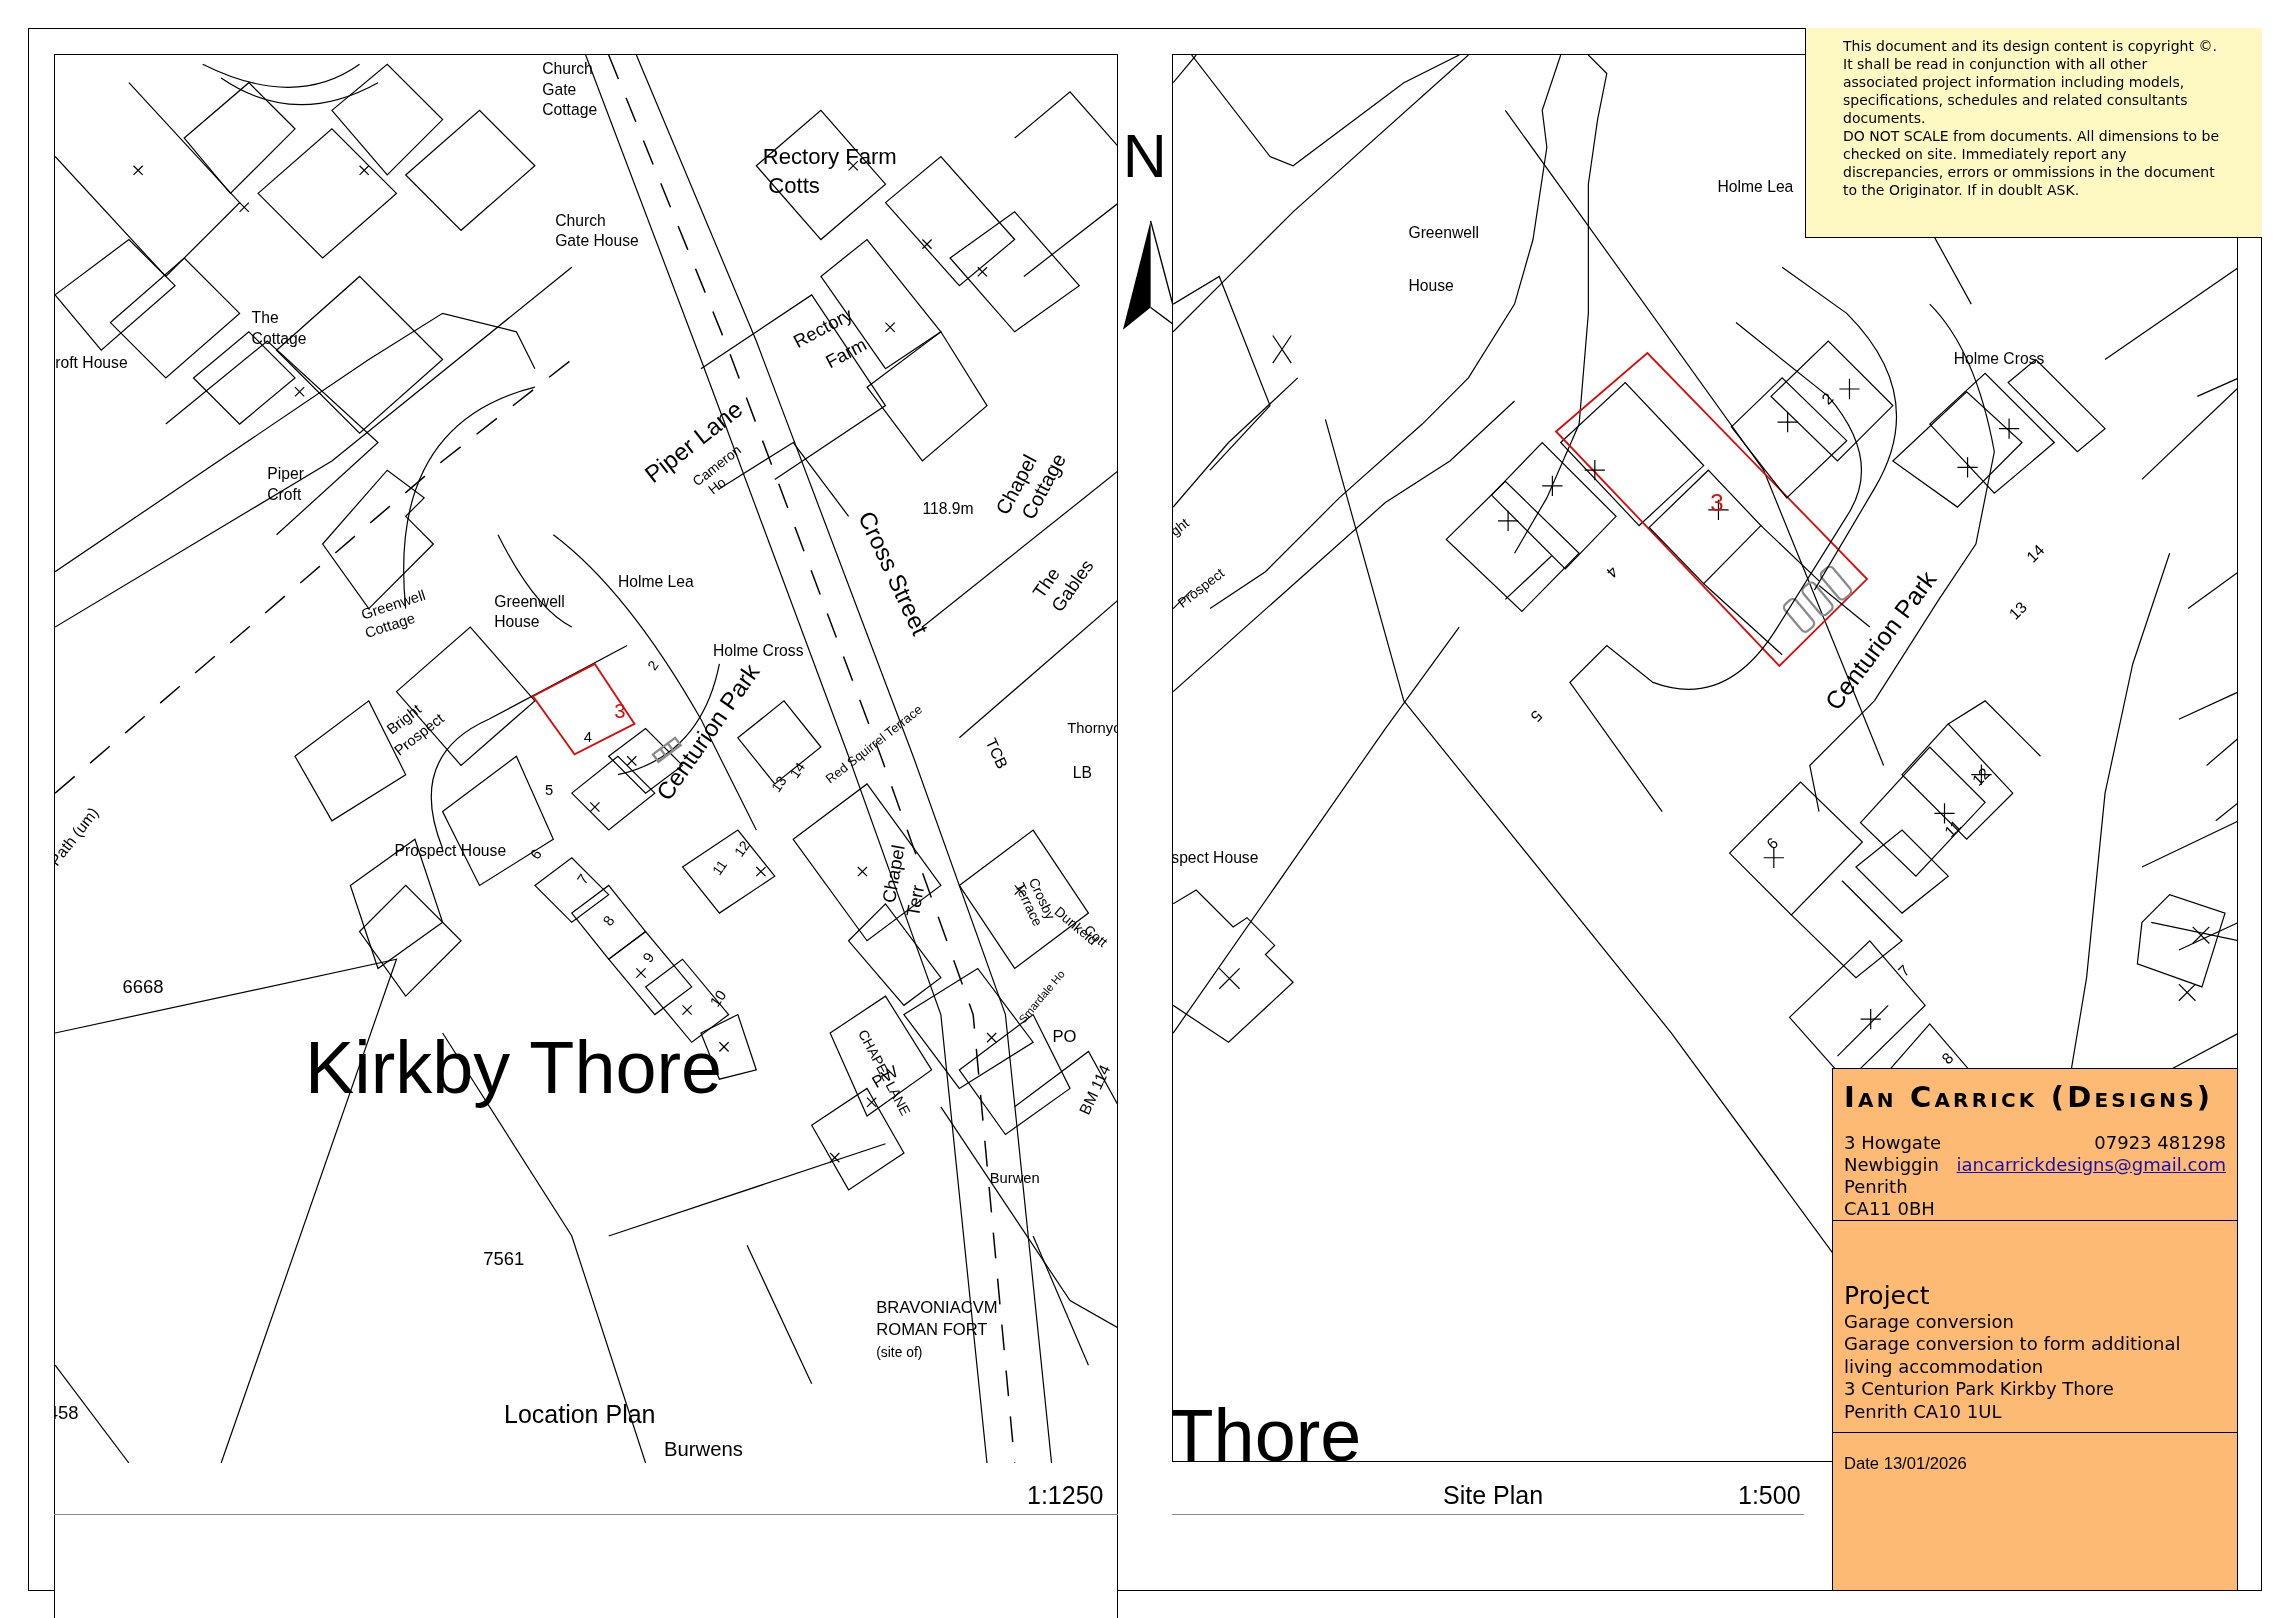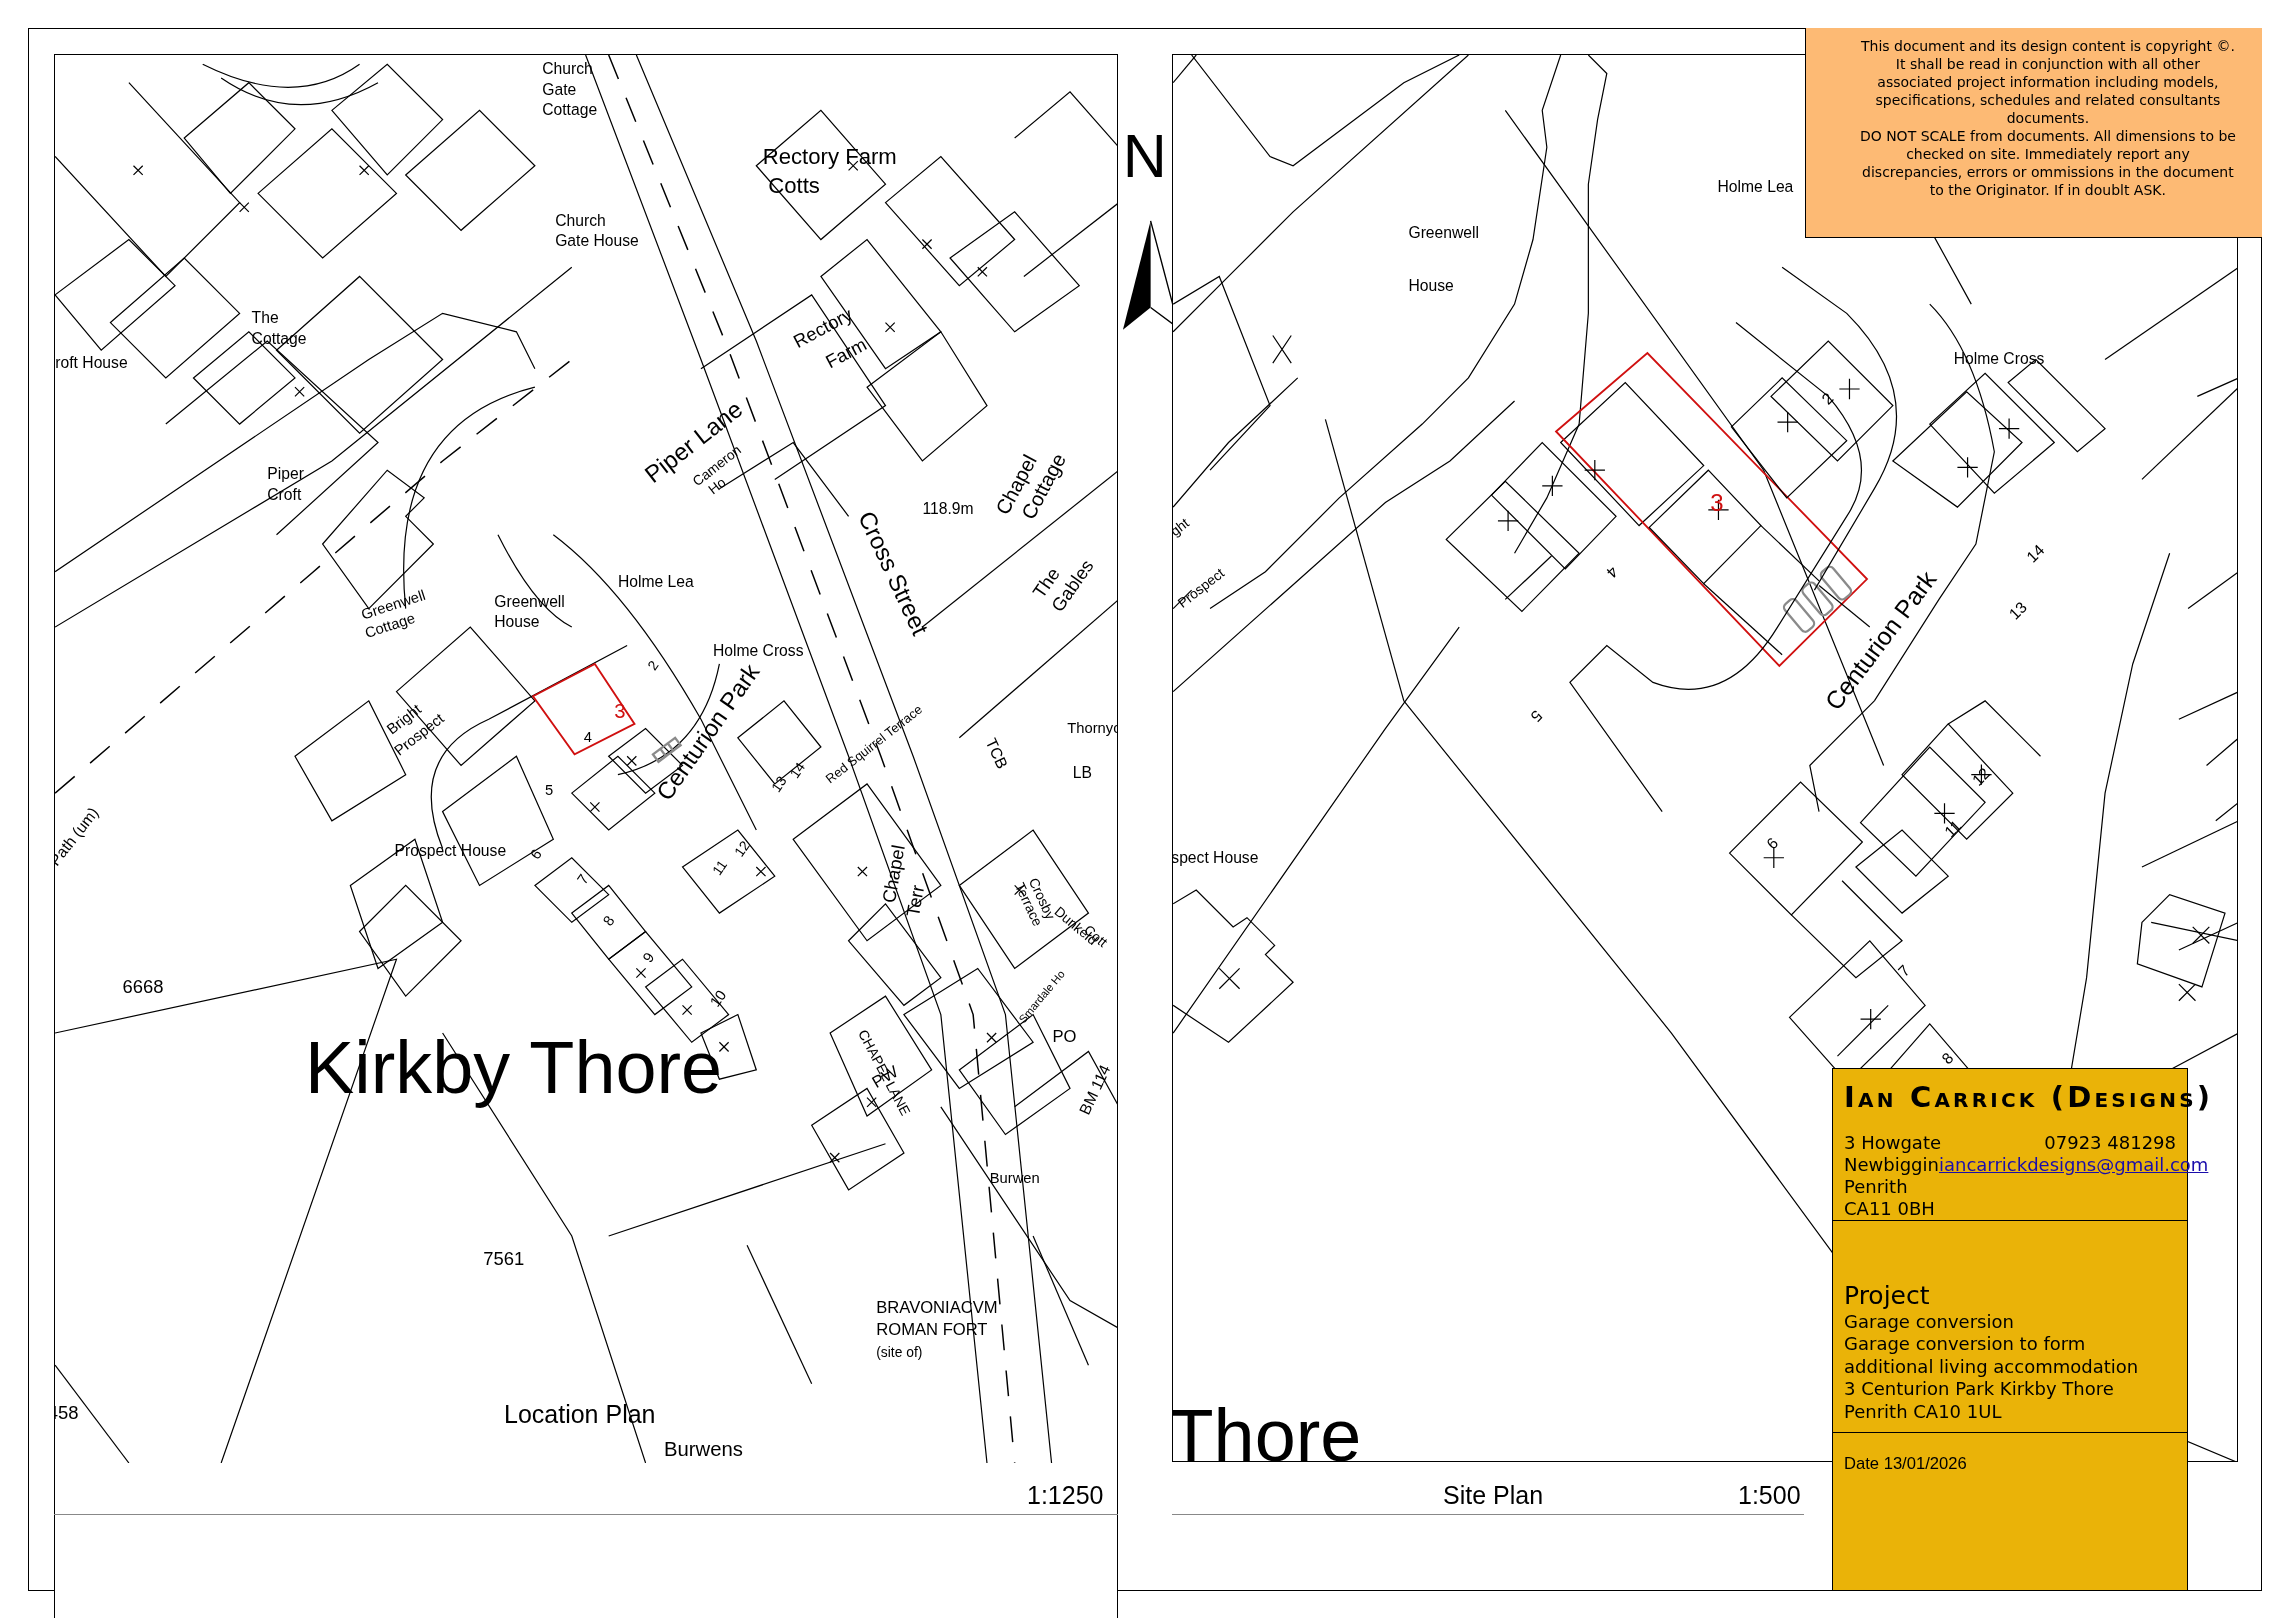--- a/index.html
+++ b/index.html
@@ -13,22 +13,22 @@
   svg.map .l { stroke:#000; stroke-width:1.3; fill:none; }
   svg.map .dash { stroke:#000; stroke-width:1.6; fill:none; stroke-dasharray:28 22; }
   svg.map .red { stroke:#d01010; stroke-width:2; fill:none; }
   svg.map .car { stroke:#8a8a8a; stroke-width:2.5; fill:none; }
   svg.map text { font-family:"Liberation Sans", sans-serif; fill:#000; }
   svg.map text.redt { fill:#d01010; }
   .plan-caption { font-size:25px; }
   .caption-line { height:0; border-top:1.8px solid #888; }
   .north { left:1119px; top:54px; width:54px; height:295px; }
   .north-n { position:absolute; left:3.7px; top:72px; font-size:61px; line-height:1; }
-  .disclaimer { left:1805px; top:28px; width:457px; height:210px; border-left:1.8px solid #000; border-bottom:1.8px solid #000; box-sizing:border-box; background:#fdba74; padding:9.2px 9.2px 0 37px; font-family:"DejaVu Sans", sans-serif; font-size:14px; line-height:18px;text-align:center; }
-  .titleblock { left:1832px; top:1068px; width:356px; height:523px; border:1.8px solid #000; box-sizing:border-box; background:#eab308; }
+  .disclaimer { left:1805px; top:28px; width:457px; height:210px; border-left:1.8px solid #000; border-bottom:1.8px solid #000; box-sizing:border-box; background:#fef9c3; padding:9.2px 9.2px 0 37px; font-family:"DejaVu Sans", sans-serif; font-size:14px; line-height:18px; }
+  .titleblock { left:1832px; top:1068px; width:406px; height:523px; border:1.8px solid #000; box-sizing:border-box; background:#fdba74; }
   .tb-sec { position:absolute; left:0; right:0; box-sizing:border-box; padding:0 11px; }
   .tb-company { top:0; height:152px; border-bottom:1.8px solid #000; padding-top:12px; }
   .company-name { font-family:"DejaVu Sans", sans-serif; font-variant:small-caps; font-weight:bold; font-size:29px; letter-spacing:3.2px; line-height:33px; white-space:nowrap; }
   .addr-row { display:flex; justify-content:space-between; font-family:"DejaVu Sans", sans-serif; font-size:18px; line-height:22px; }
   .email { color:#1a0dab; text-decoration:underline; }
   .tb-client { top:152px; height:60px; border-bottom:1.8px solid #000; padding-top:3.7px; }
   .tb-project { top:212px; height:152px; border-bottom:1.8px solid #000; padding-top:0; }
   .tb-drawing { top:365px; bottom:0; padding-top:3.7px; }
   .h-label { font-size:21px; line-height:25px; }
   .h-label-lg { font-family:"DejaVu Sans", sans-serif; font-size:25px; line-height:29.5px; }

